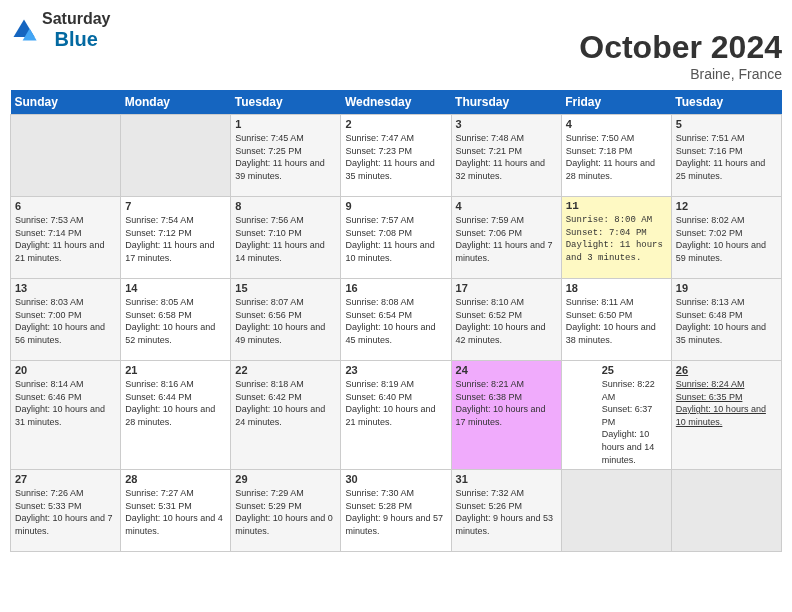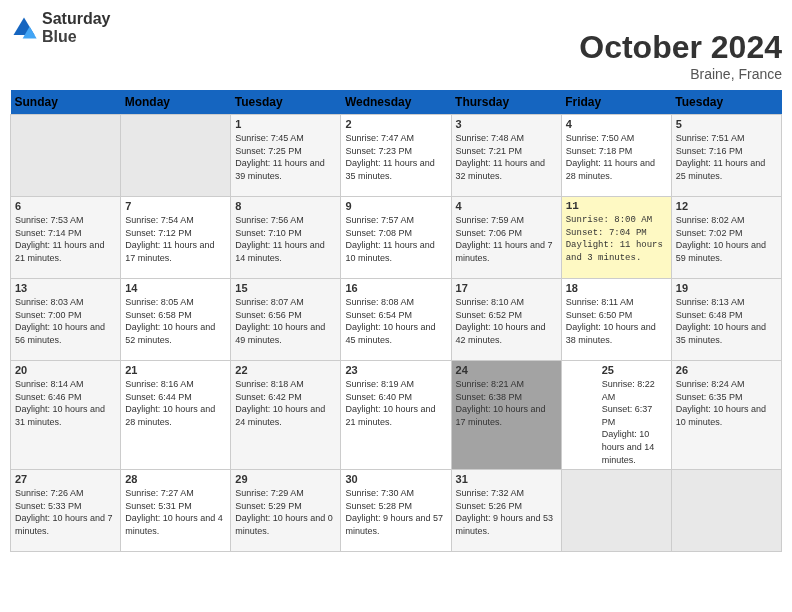--- a/index.html
+++ b/index.html
@@ -30,23 +30,24 @@
       display: flex;
       flex-direction: column;
       line-height: 1.1;
     }
     .logo-general {
       font-size: 16px;
       font-weight: bold;
       color: #333;
     }
     .logo-blue {
-      font-size: 16px;
-      font-weight: bold;
-      color: #404040;
+      font-size: 20px;
+      font-weight: bold;
+      color: #0369a1;
+      text-align: center;
     }
     .logo-icon {
       width: 28px;
       height: 28px;
       margin-right: 4px;
     }
     .title-block {
       text-align: right;
     }
     .month-title {
@@ -58,21 +59,21 @@
     .location {
       font-size: 14px;
       color: #555;
     }
     table {
       width: 100%;
       border-collapse: collapse;
     }
     th {
       background-color: #1565c0;
-      color: #000000;
+      color: #ffffff;
       text-align: left;
       font-size: 12px;
       font-weight: bold;
       padding: 5px 4px;
     }
     td {
       border: 1px solid #ccc;
       vertical-align: top;
       padding: 3px 4px;
       font-size: 9.5px;
@@ -229,29 +230,29 @@
             <div class="day-info">Sunrise: 8:16 AM<br>Sunset: 6:44 PM<br>Daylight: 10 hours and 28 minutes.</div>
           </td>
           <td style="background: rgb(245, 245, 245);">
             <div class="day-number">22</div>
             <div class="day-info">Sunrise: 8:18 AM<br>Sunset: 6:42 PM<br>Daylight: 10 hours and 24 minutes.</div>
           </td>
           <td style="background: rgb(255, 255, 255);">
             <div class="day-number">23</div>
             <div class="day-info">Sunrise: 8:19 AM<br>Sunset: 6:40 PM<br>Daylight: 10 hours and 21 minutes.</div>
           </td>
-          <td style="background: #a3a3a3;">
+          <td style="background: #f0abfc;">
             <div class="day-number">24</div>
             <div class="day-info">Sunrise: 8:21 AM<br>Sunset: 6:38 PM<br>Daylight: 10 hours and 17 minutes.</div>
           </td>
           <td style="background: rgb(255, 255, 255); padding-left: 40px;">
             <div class="day-number">25</div>
             <div class="day-info">Sunrise: 8:22 AM<br>Sunset: 6:37 PM<br>Daylight: 10 hours and 14 minutes.</div>
           </td>
-          <td style="background: rgb(245, 245, 245);">
+          <td style="background: rgb(245, 245, 245); text-decoration: underline;">
             <div class="day-number">26</div>
             <div class="day-info">Sunrise: 8:24 AM<br>Sunset: 6:35 PM<br>Daylight: 10 hours and 10 minutes.</div>
           </td>
         </tr>
         <tr>
           <td style="background: rgb(245, 245, 245);">
             <div class="day-number">27</div>
             <div class="day-info">Sunrise: 7:26 AM<br>Sunset: 5:33 PM<br>Daylight: 10 hours and 7 minutes.</div>
           </td>
           <td style="background: rgb(255, 255, 255);">

